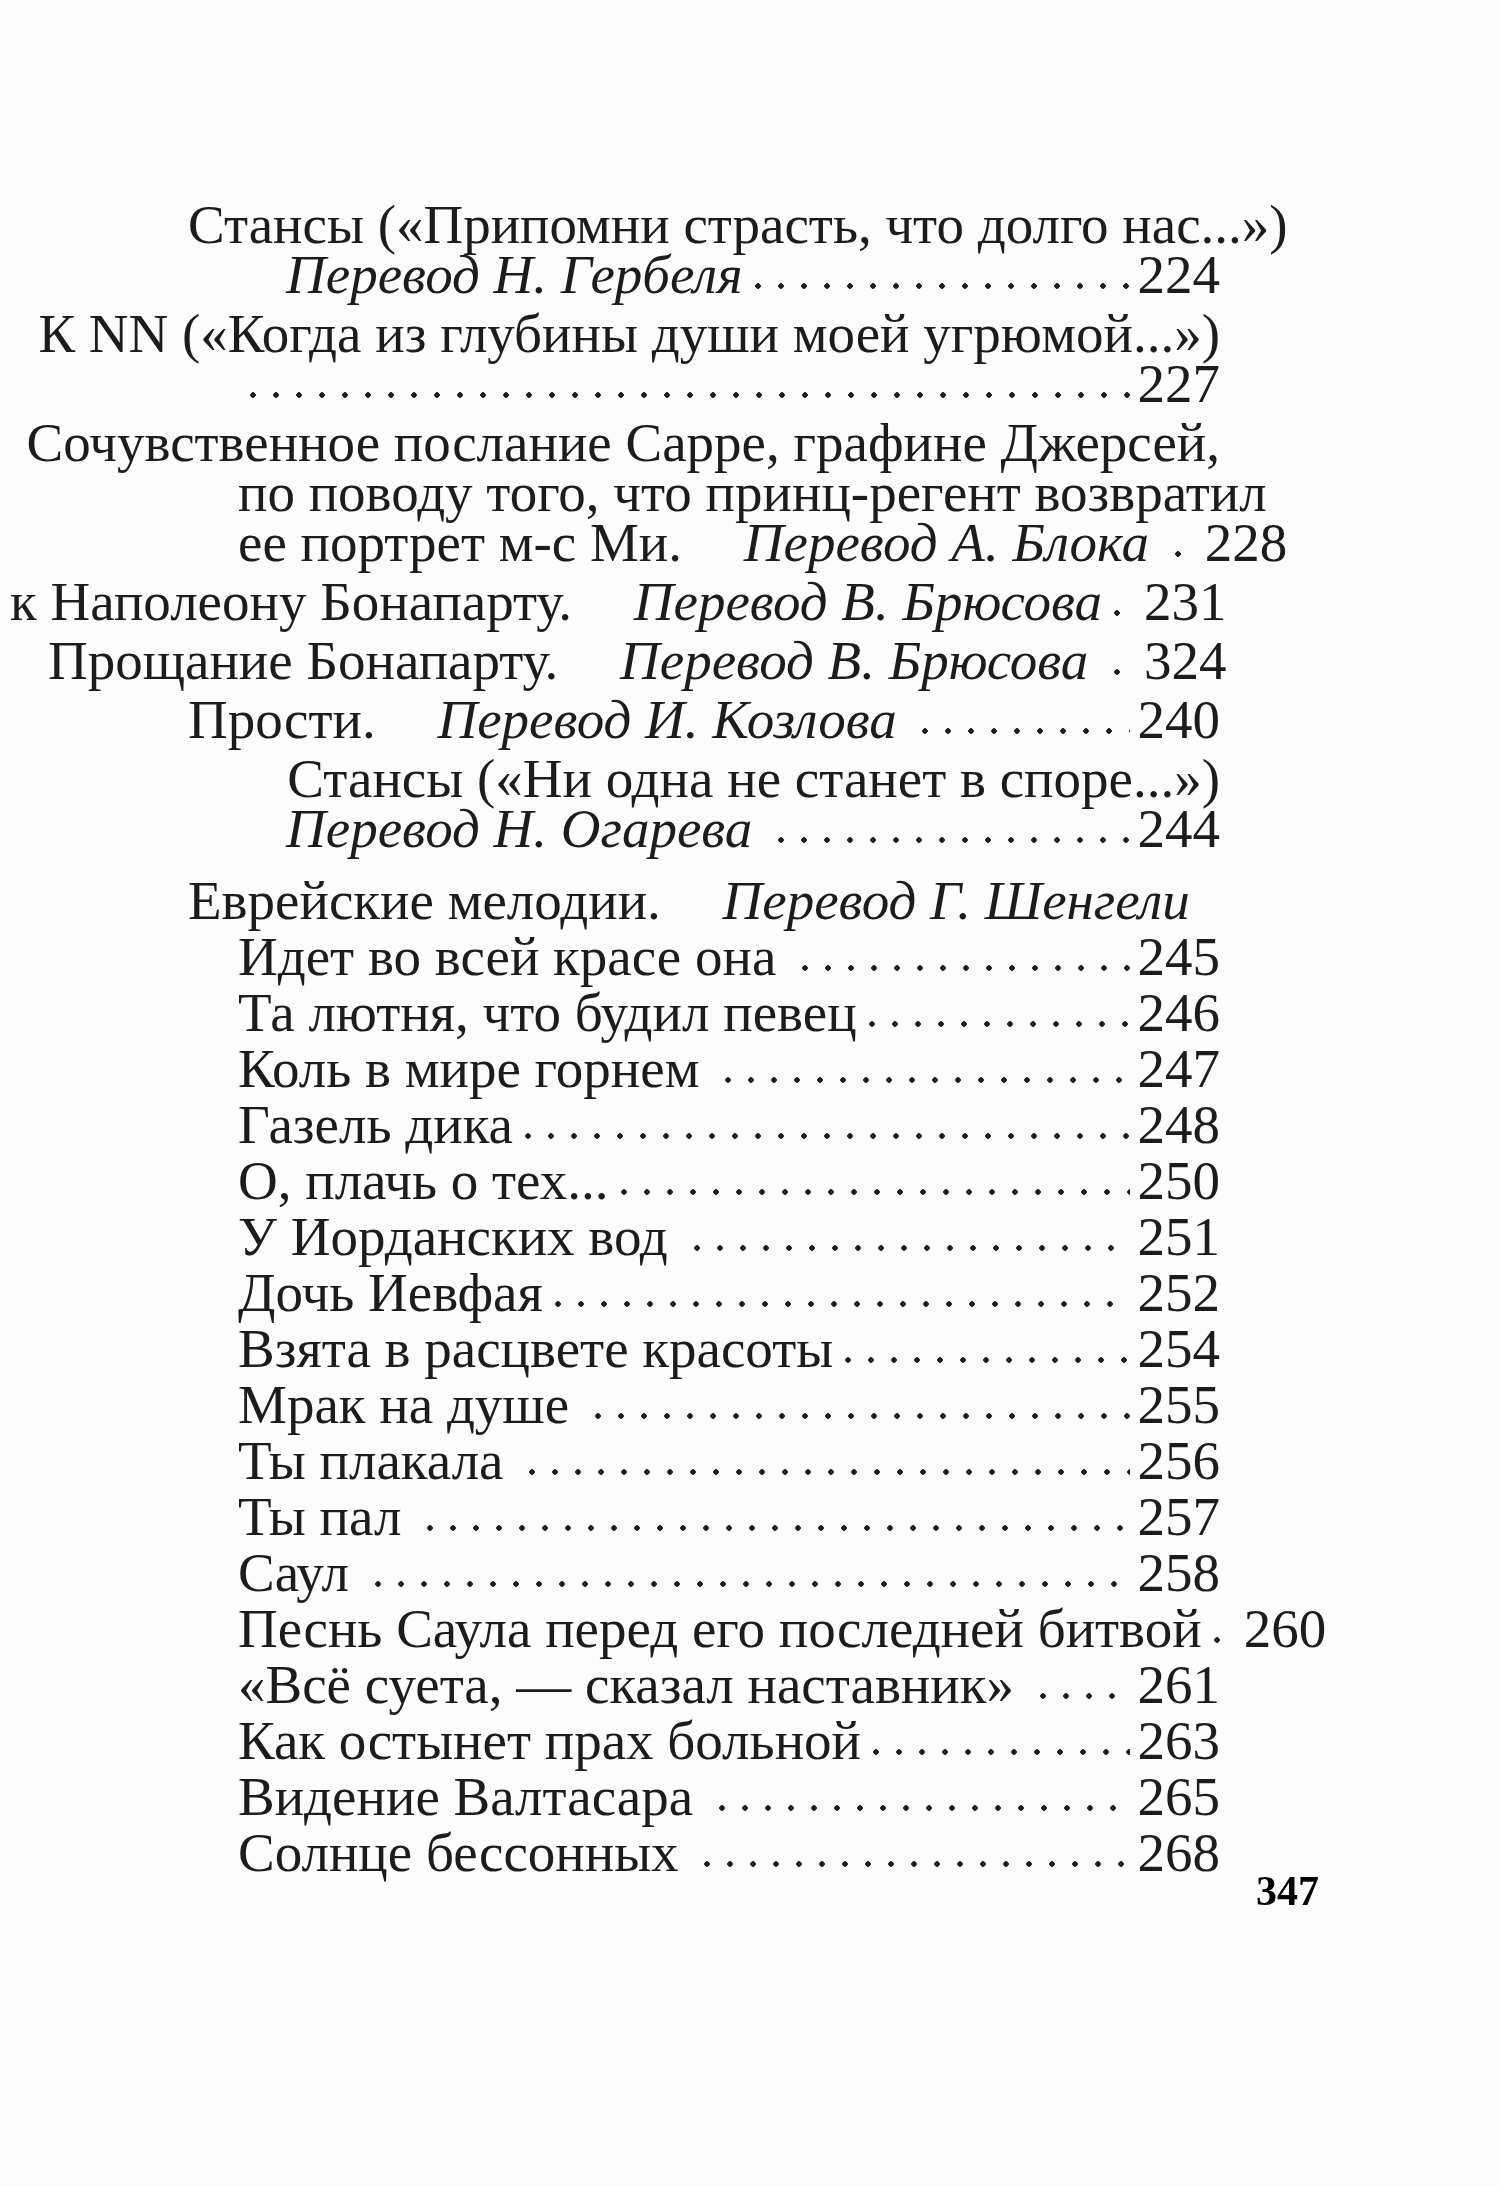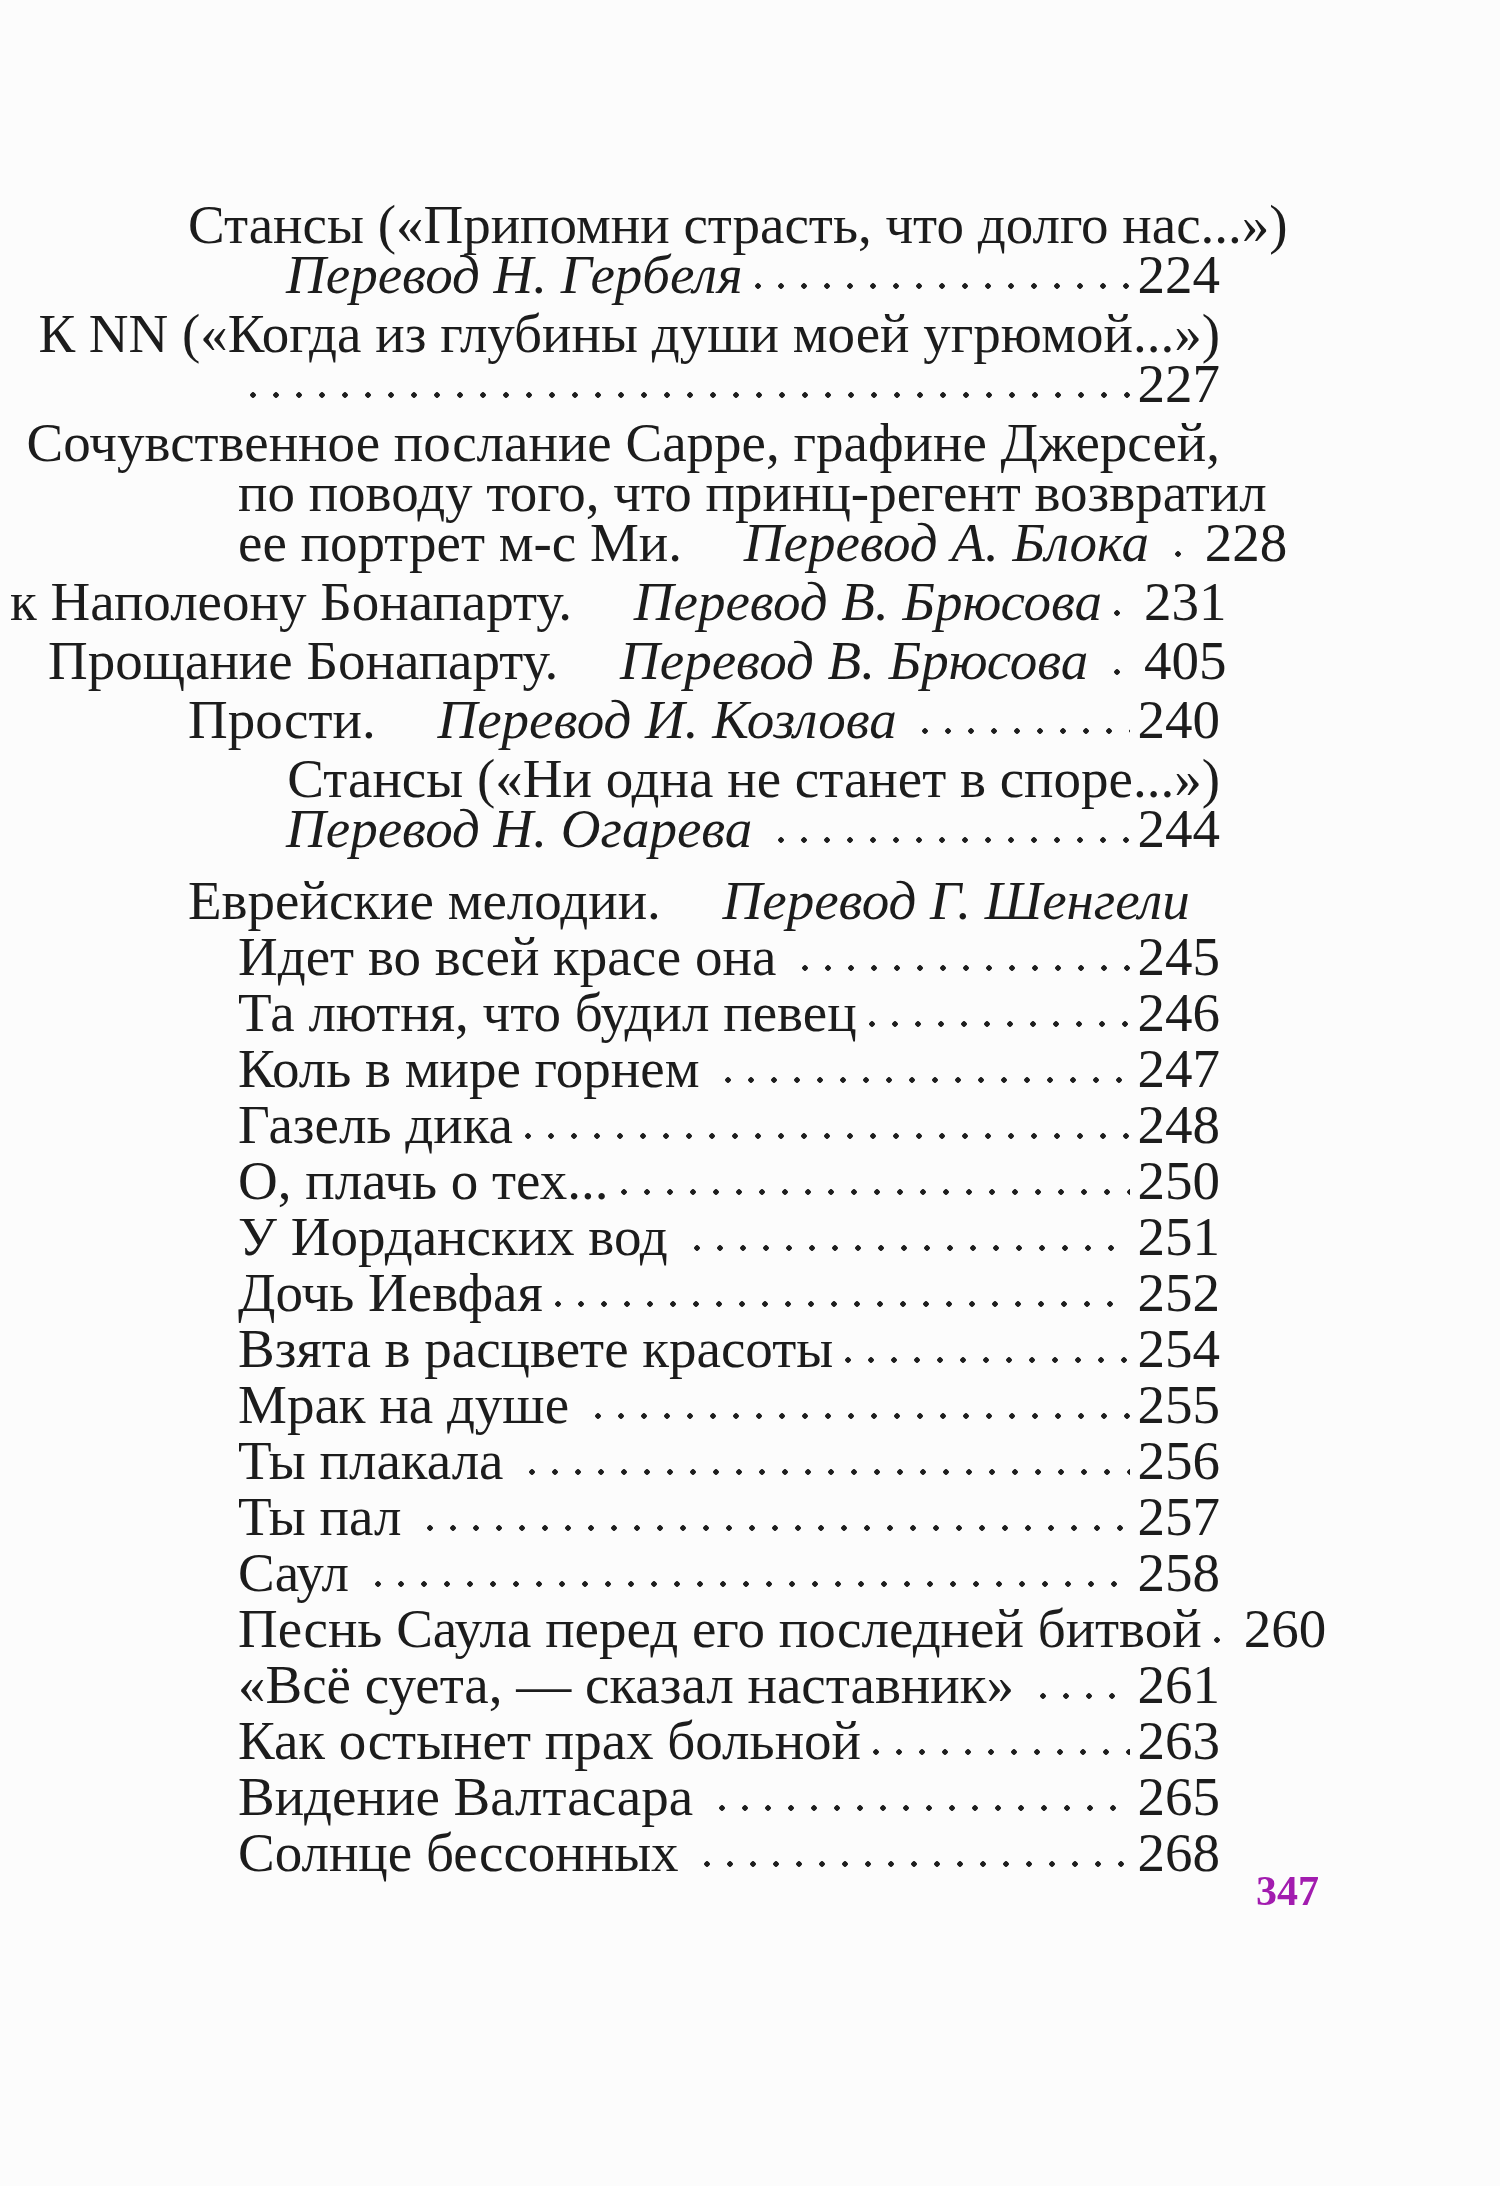--- a/index.html
+++ b/index.html
@@ -58,21 +58,21 @@
     text-align: right;
     white-space: pre;
   }
   .folio {
     position: absolute;
     left: 1256px;
     top: 1866px;
     font-size: 42px;
     line-height: 50px;
     font-weight: bold;
-    color: #a21caf;
+    color: #000000;
   }
 </style>
 </head>
 <body>
 
 <div class="page">
   <div class="toc">
       <div class="row">
         <span class="title"><span>Стансы («Припомни страсть, что долго нас...»)</span></span>
       </div>
@@ -100,21 +100,21 @@
         <span class="pg">228</span>
       </div>
       <div class="row gap-entry">
         <span class="title"><span>Ода к Наполеону Бонапарту. </span><span class="it">Перевод В. Брюсова</span></span>
         <span class="dots"></span>
         <span class="pg">231</span>
       </div>
       <div class="row gap-entry">
         <span class="title"><span>Прощание Бонапарту. </span><span class="it">Перевод В. Брюсова </span></span>
         <span class="dots"></span>
-        <span class="pg">405</span>
+        <span class="pg">324</span>
       </div>
       <div class="row gap-entry">
         <span class="title"><span>Прости. </span><span class="it">Перевод И. Козлова </span></span>
         <span class="dots"></span>
         <span class="pg">240</span>
       </div>
       <div class="row gap-entry">
         <span class="title"><span>Стансы («Ни одна не станет в споре...»)</span></span>
       </div>
       <div class="row indent">

